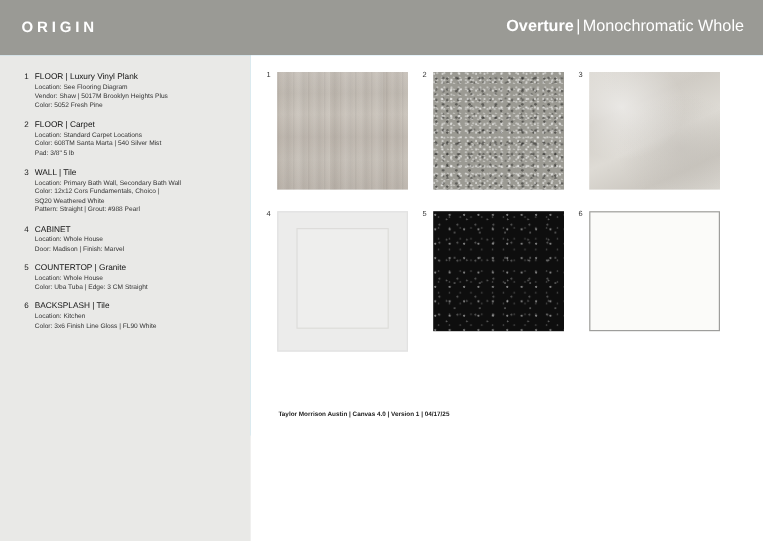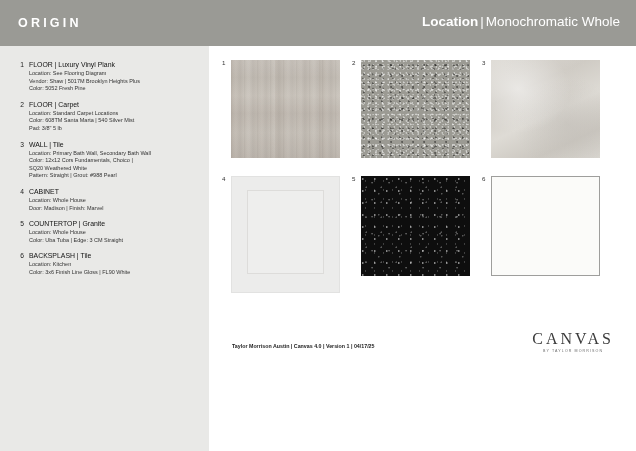--- a/index.html
+++ b/index.html
@@ -213,21 +213,21 @@
   }
 </style>
 </head>
 <body>
 
 <div class="page">
 
   <div class="header">
     <div class="brand">ORIGIN</div>
     <div class="header-right">
-      <span class="bold">Location</span><span class="sep">|</span><span class="light">Monochromatic Whole</span>
+      <span class="bold">Overture</span><span class="sep">|</span><span class="light">Monochromatic Whole</span>
     </div>
   </div>
 
   <div class="left-panel">
     <div class="legend">
 
       <div class="legend-item">
         <div class="legend-num">1</div>
         <div class="legend-title">FLOOR | Luxury Vinyl Plank</div>
         <div class="legend-line">Location: See Flooring Diagram</div>
@@ -307,18 +307,14 @@
 
     <div class="swatch" style="left:282px; top:130px; width:109px; height:100px;">
       <div class="swatch-label">6</div>
       <div class="swatch-box tex-backsplash"></div>
     </div>
 
   </div>
 
   <div class="footer-text">Taylor Morrison Austin | Canvas 4.0 | Version 1 | 04/17/25</div>
 
-  <div class="canvas-logo">
-    <div class="canvas-word">CANVAS</div>
-    <div class="canvas-sub">BY TAYLOR MORRISON</div>
-  </div>
 
 </div>
 
 </body></html>

